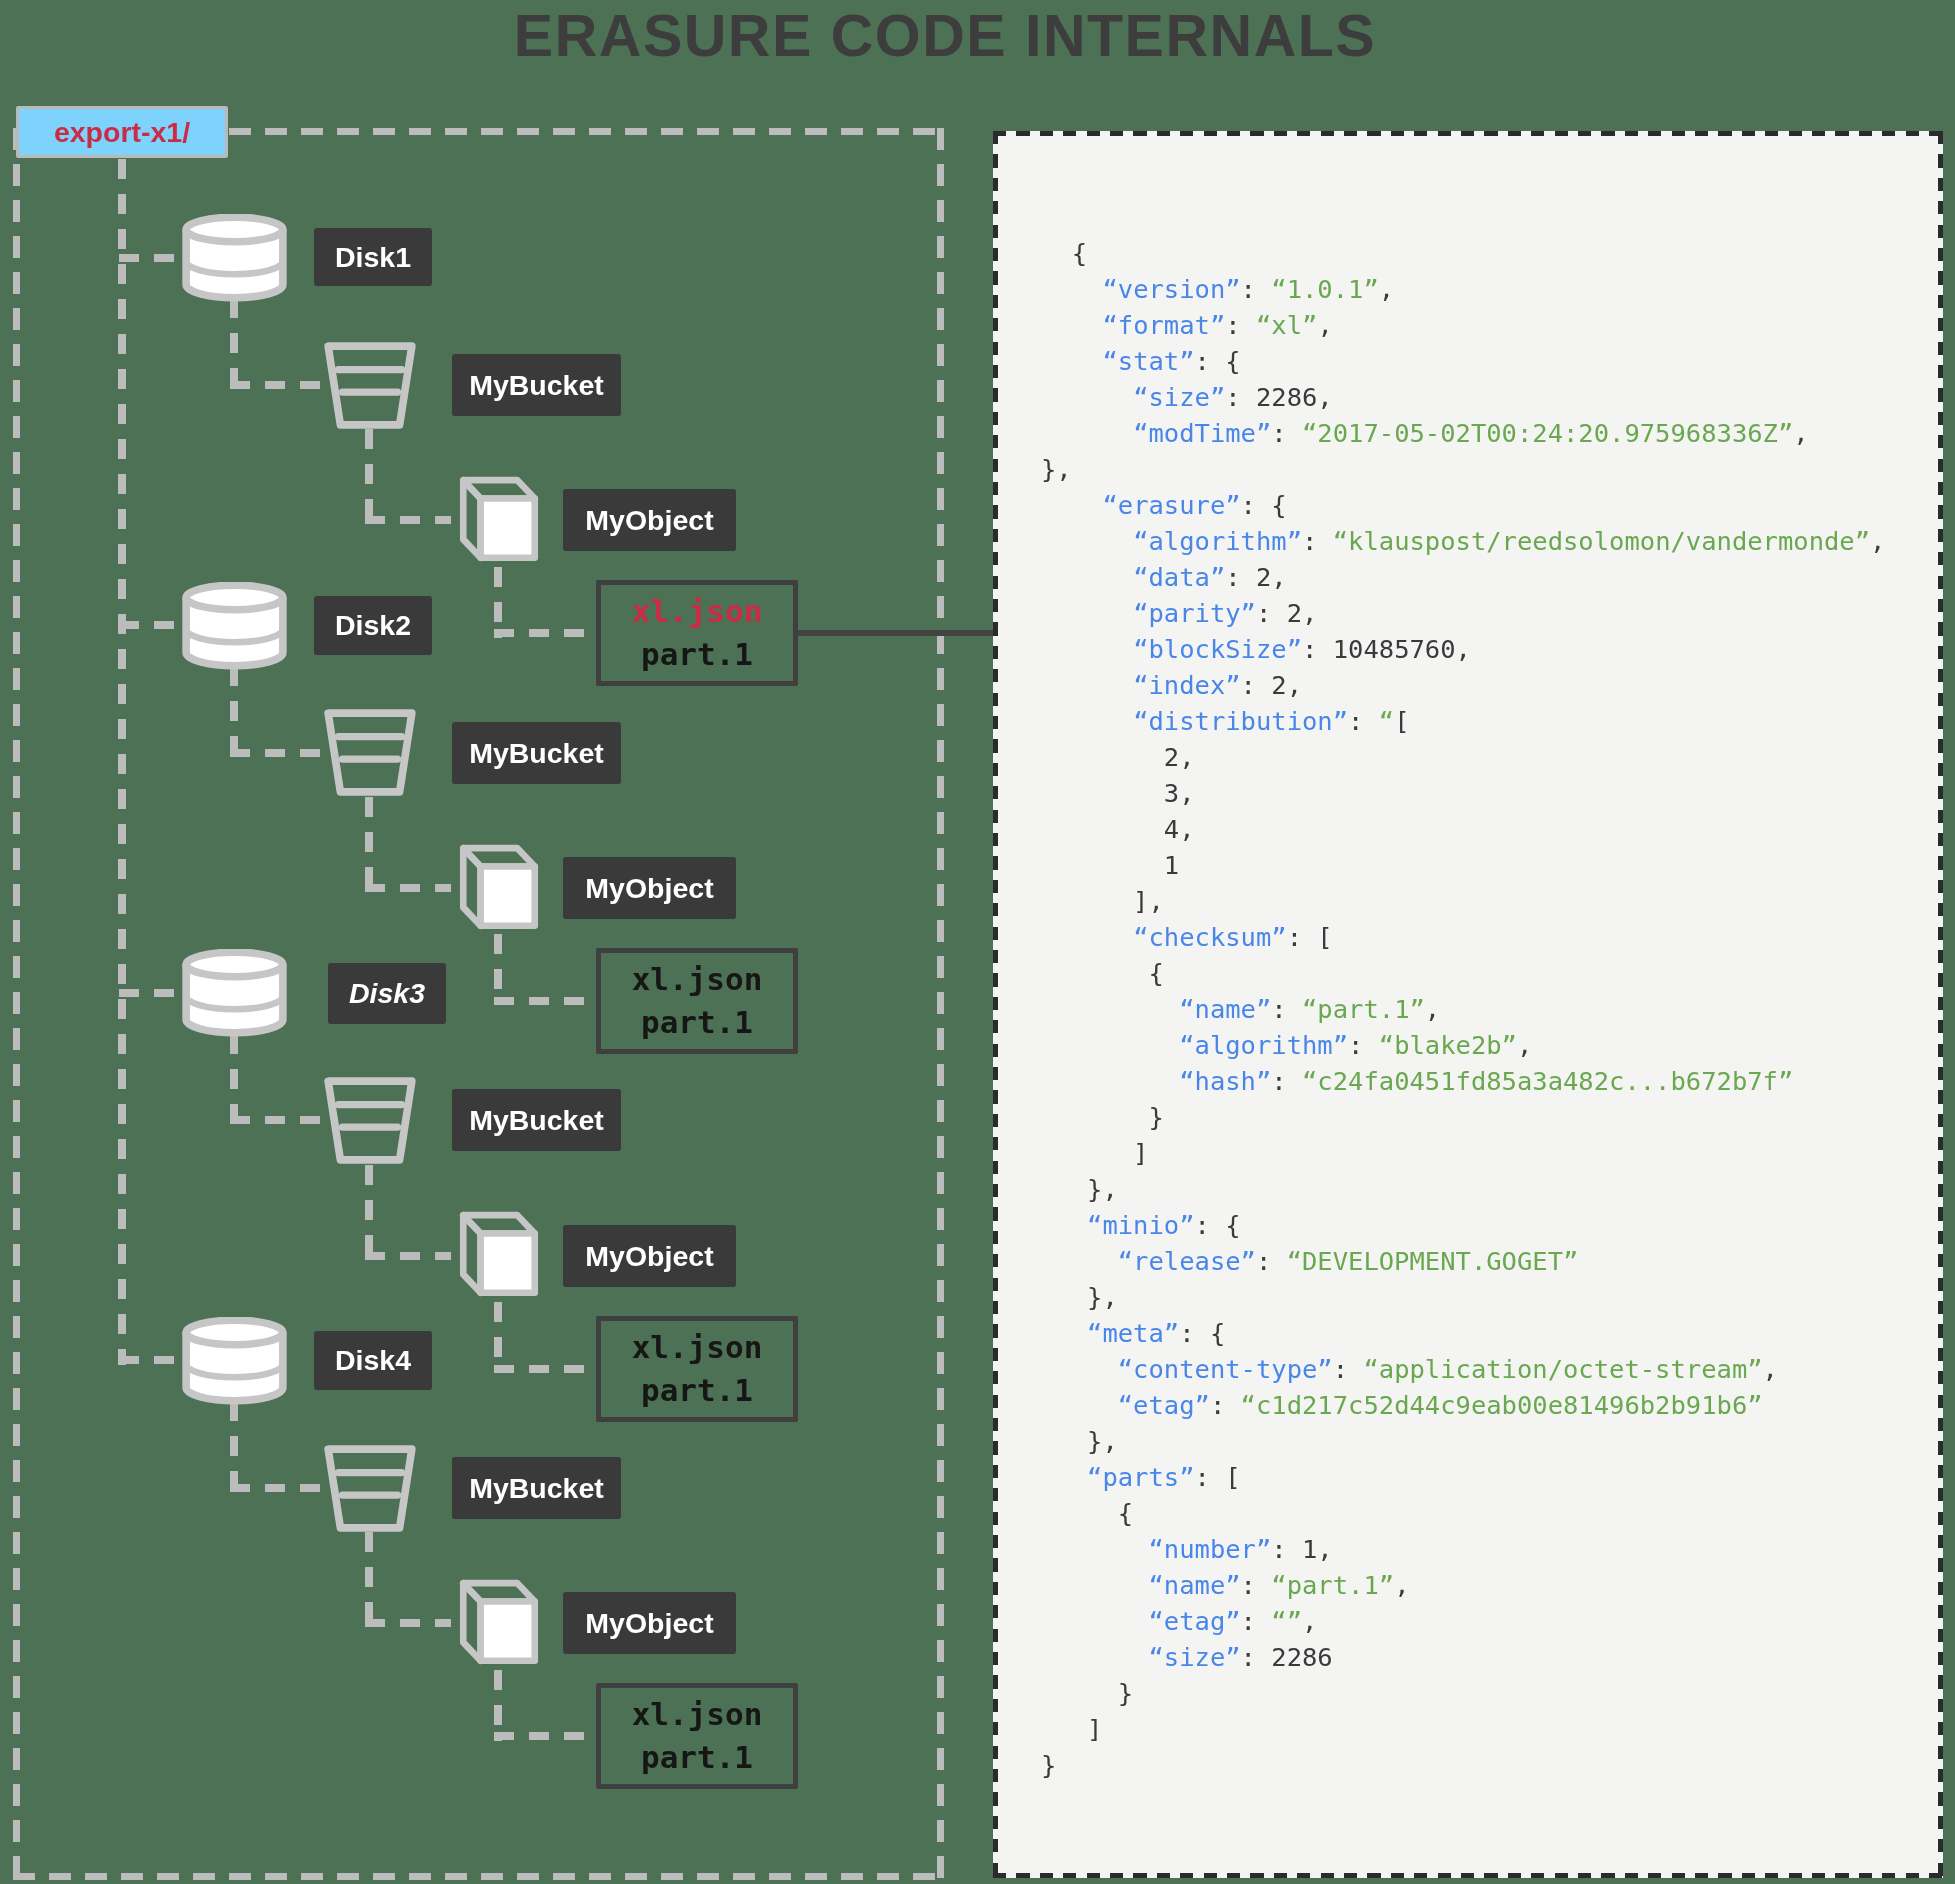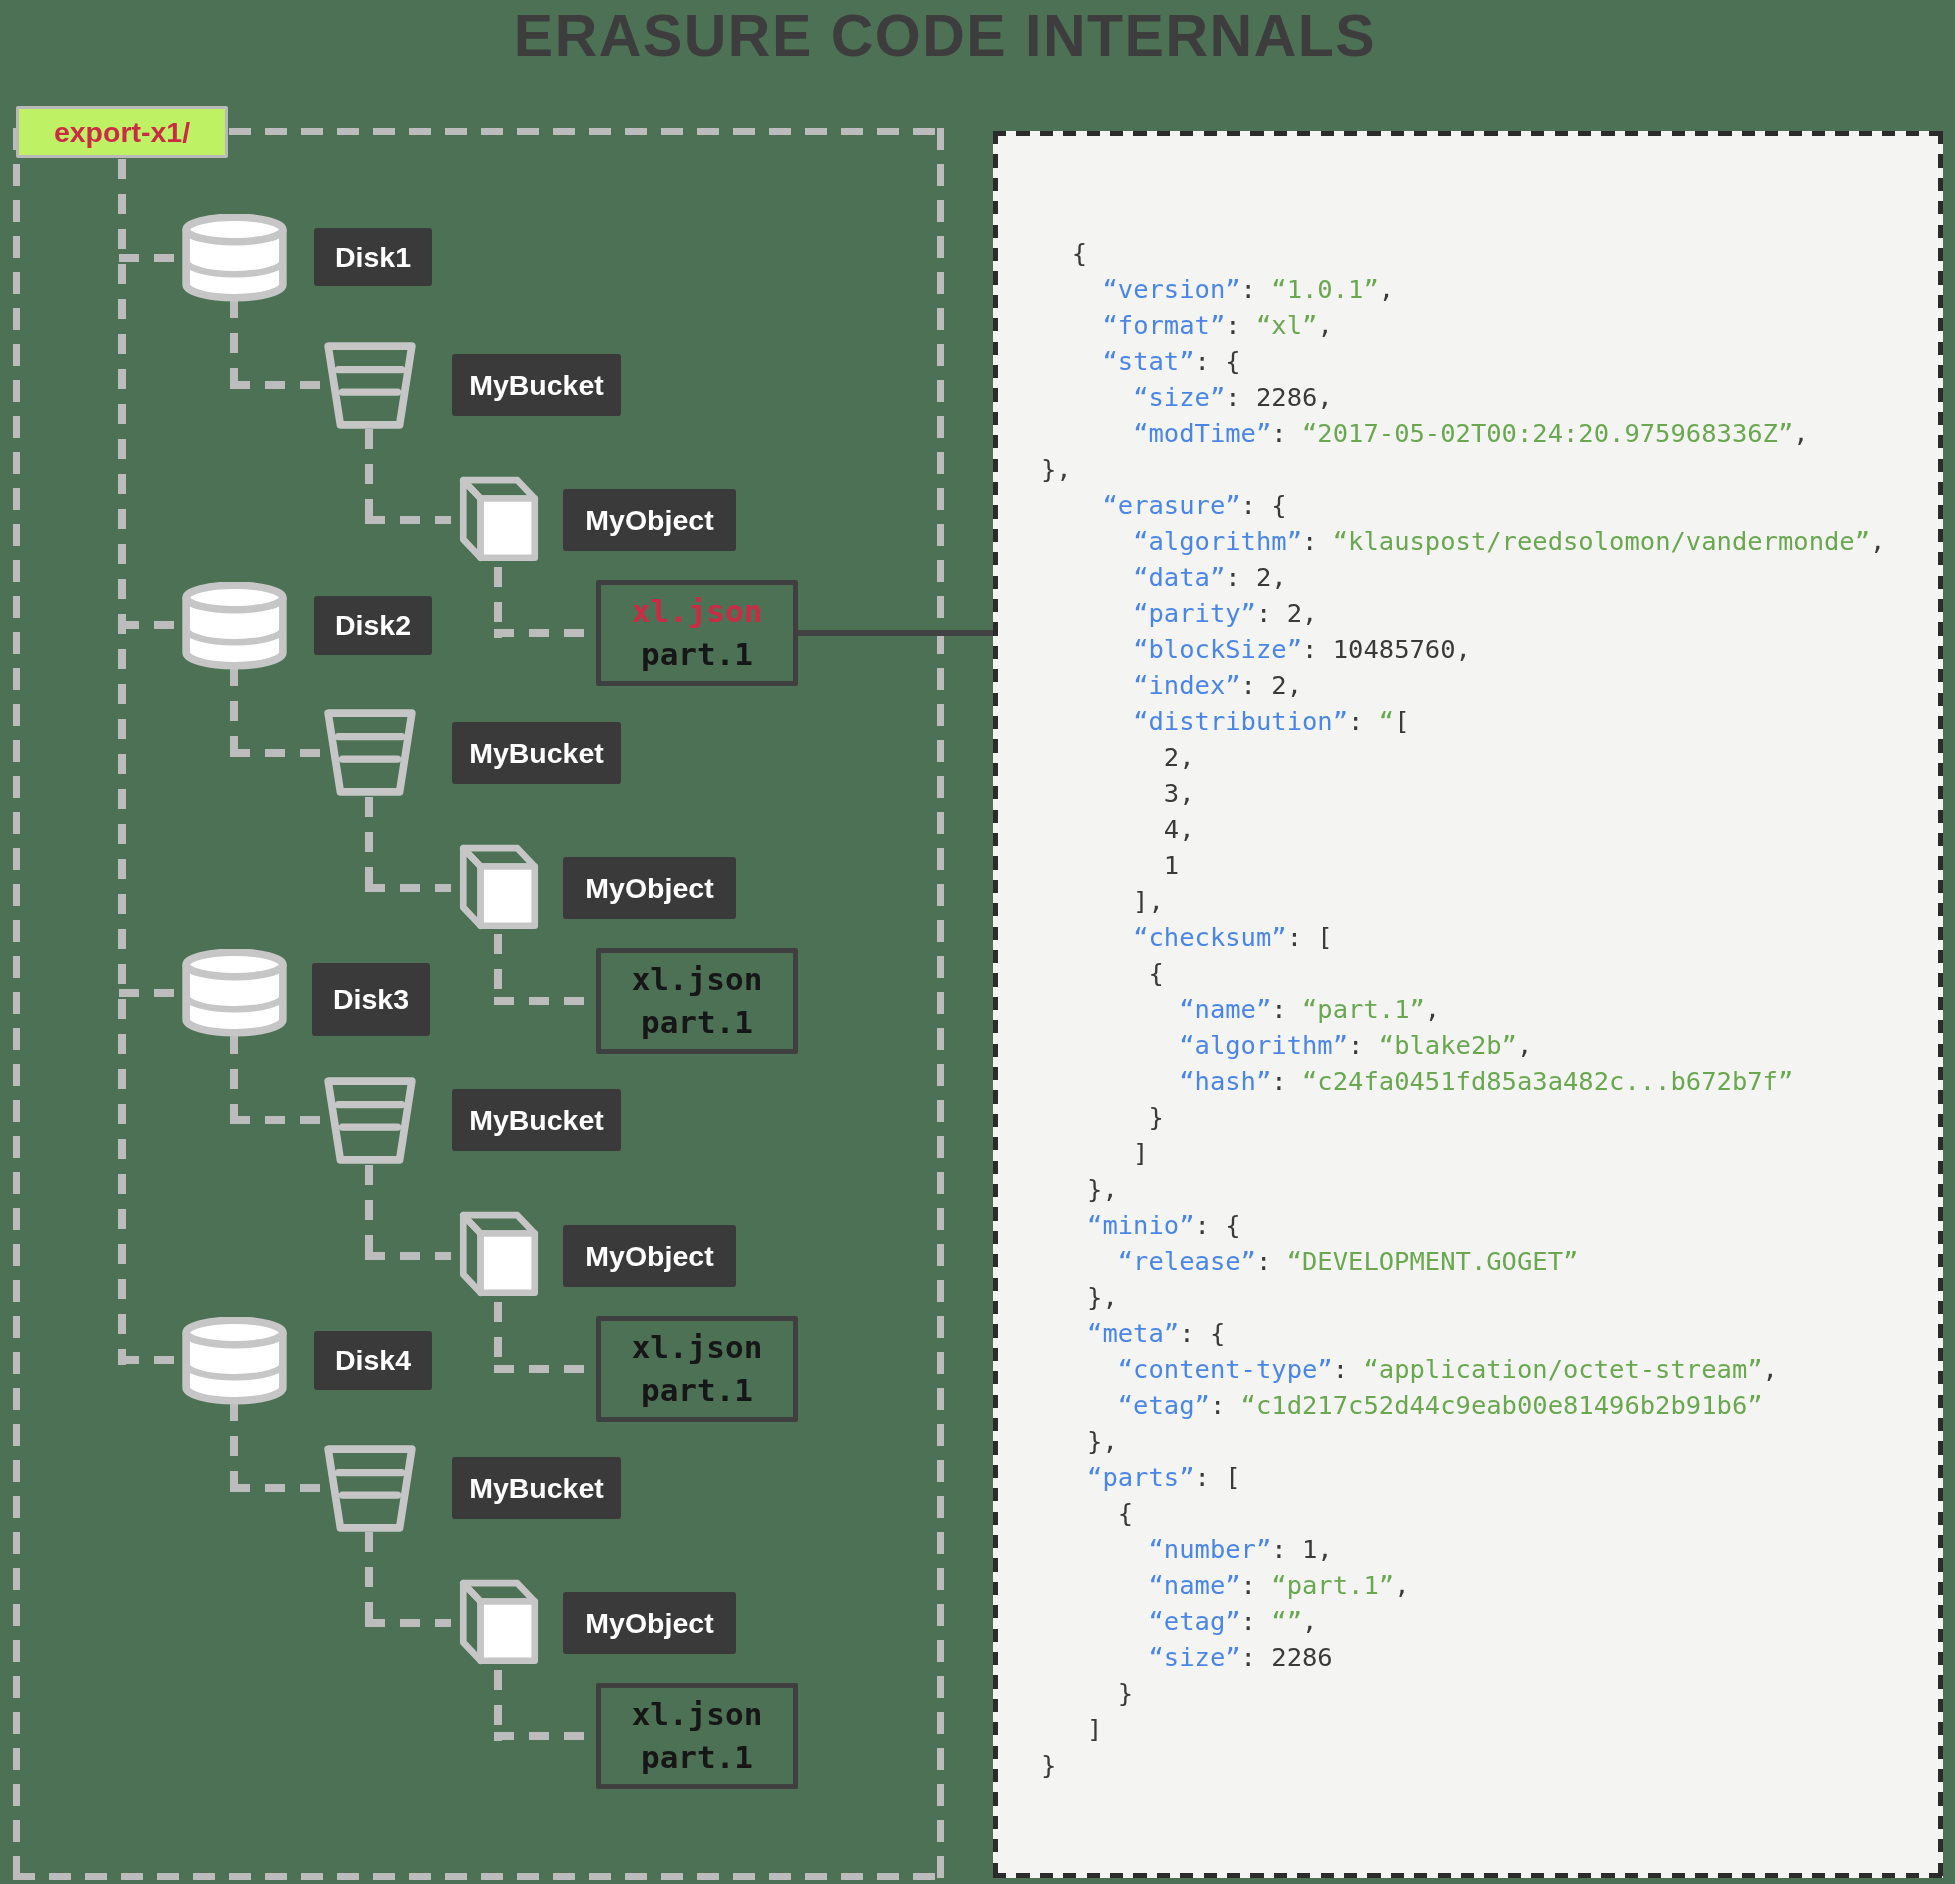--- a/index.html
+++ b/index.html
@@ -13,21 +13,21 @@
   .title{position:absolute;left:945px;top:2px;transform:translateX(-50%);
          font-size:59px;font-weight:700;letter-spacing:1.5px;color:var(--title);white-space:nowrap;}
   
   .cb{position:absolute;}
   .cb-h{height:7.1px;background:repeating-linear-gradient(90deg,var(--dash) 0 22.4px,transparent 22.4px 36px);}
   .cb-v{width:7.1px;background:repeating-linear-gradient(180deg,var(--dash) 0 22.4px,transparent 22.4px 36px);}
   
   .dh{position:absolute;height:8.1px;background:repeating-linear-gradient(90deg,var(--dash) 0 20.4px,transparent 20.4px 35px);}
   .dv{position:absolute;width:8.1px;background:repeating-linear-gradient(180deg,var(--dash) 0 20.4px,transparent 20.4px 35px);}
   .export-box{position:absolute;left:16px;top:106px;width:212px;height:52px;box-sizing:border-box;
-              background:#bef264;border:3.6px solid #b9b9b9;border-radius:2px;
+              background:#7dd3fc;border:3.6px solid #b9b9b9;border-radius:2px;
               display:flex;align-items:center;justify-content:center;}
   .export-box span{font-size:28.5px;font-weight:700;color:var(--red);}
   .lbl{position:absolute;box-sizing:border-box;background:var(--label-bg);color:var(--label-fg);
        border-radius:3.1px;display:flex;align-items:center;justify-content:center;
        font-weight:700;font-size:28.5px;}
   .icon{position:absolute;line-height:0;}
   .xlbox{position:absolute;box-sizing:border-box;border:5.1px solid var(--dark);border-radius:2px;
          display:flex;flex-direction:column;align-items:center;justify-content:center;
          font-family:"DejaVu Sans Mono",monospace;font-weight:700;font-size:31px;line-height:43px;color:#161616;}
   .xlbox .hl{color:var(--red);}
@@ -127,21 +127,21 @@
         </svg></div>
       <div class="icon" style="left:321px;top:1075px;"><svg width="98" height="91" viewBox="0 0 192 178">
   <path d="M14 12 H178 L154 166 H38 Z" stroke="#c6c6c6" fill="none" stroke-linejoin="round" stroke-linecap="round" stroke-width="15"></path>
   <path d="M34 58 H158 M42 102 H150" stroke="#c6c6c6" fill="none" stroke-linejoin="round" stroke-linecap="round" stroke-width="14"></path>
         </svg></div>
       <div class="icon" style="left:450px;top:1208px;"><svg width="98" height="95" viewBox="0 0 192 186">
   <polygon points="26,14 132,14 166,50 60,50" stroke="#c6c6c6" fill="none" stroke-linejoin="round" stroke-linecap="round" stroke-width="13"></polygon>
   <polygon points="26,14 26,130 60,166 60,50" stroke="#c6c6c6" fill="none" stroke-linejoin="round" stroke-linecap="round" stroke-width="13"></polygon>
   <rect x="60" y="50" width="106" height="116" fill="#ffffff" stroke="#c6c6c6" stroke-width="13" stroke-linejoin="round"></rect>
         </svg></div>
-      <div class="lbl" style="left:312px;top:963px;width:118px;height:73px;">Disk3</div>
+      <div class="lbl" style="left:328px;top:963px;width:118px;height:61px;font-style:italic;">Disk3</div>
       <div class="lbl" style="left:452px;top:1089px;width:169px;height:62px;">MyBucket</div>
       <div class="lbl" style="left:563px;top:1225px;width:173px;height:62px;">MyObject</div>
       <div class="xlbox" style="left:596px;top:1316px;width:202px;height:106px;">
         <div>xl.json</div>
         <div>part.1</div>
       </div>
       <div class="dh" style="left:119px;top:1356px;width:60px;"></div>
       <div class="dv" style="left:230px;top:1401px;height:91px;"></div>
       <div class="dh" style="left:230px;top:1484px;width:92px;"></div>
       <div class="dv" style="left:365px;top:1532px;height:95px;"></div>

